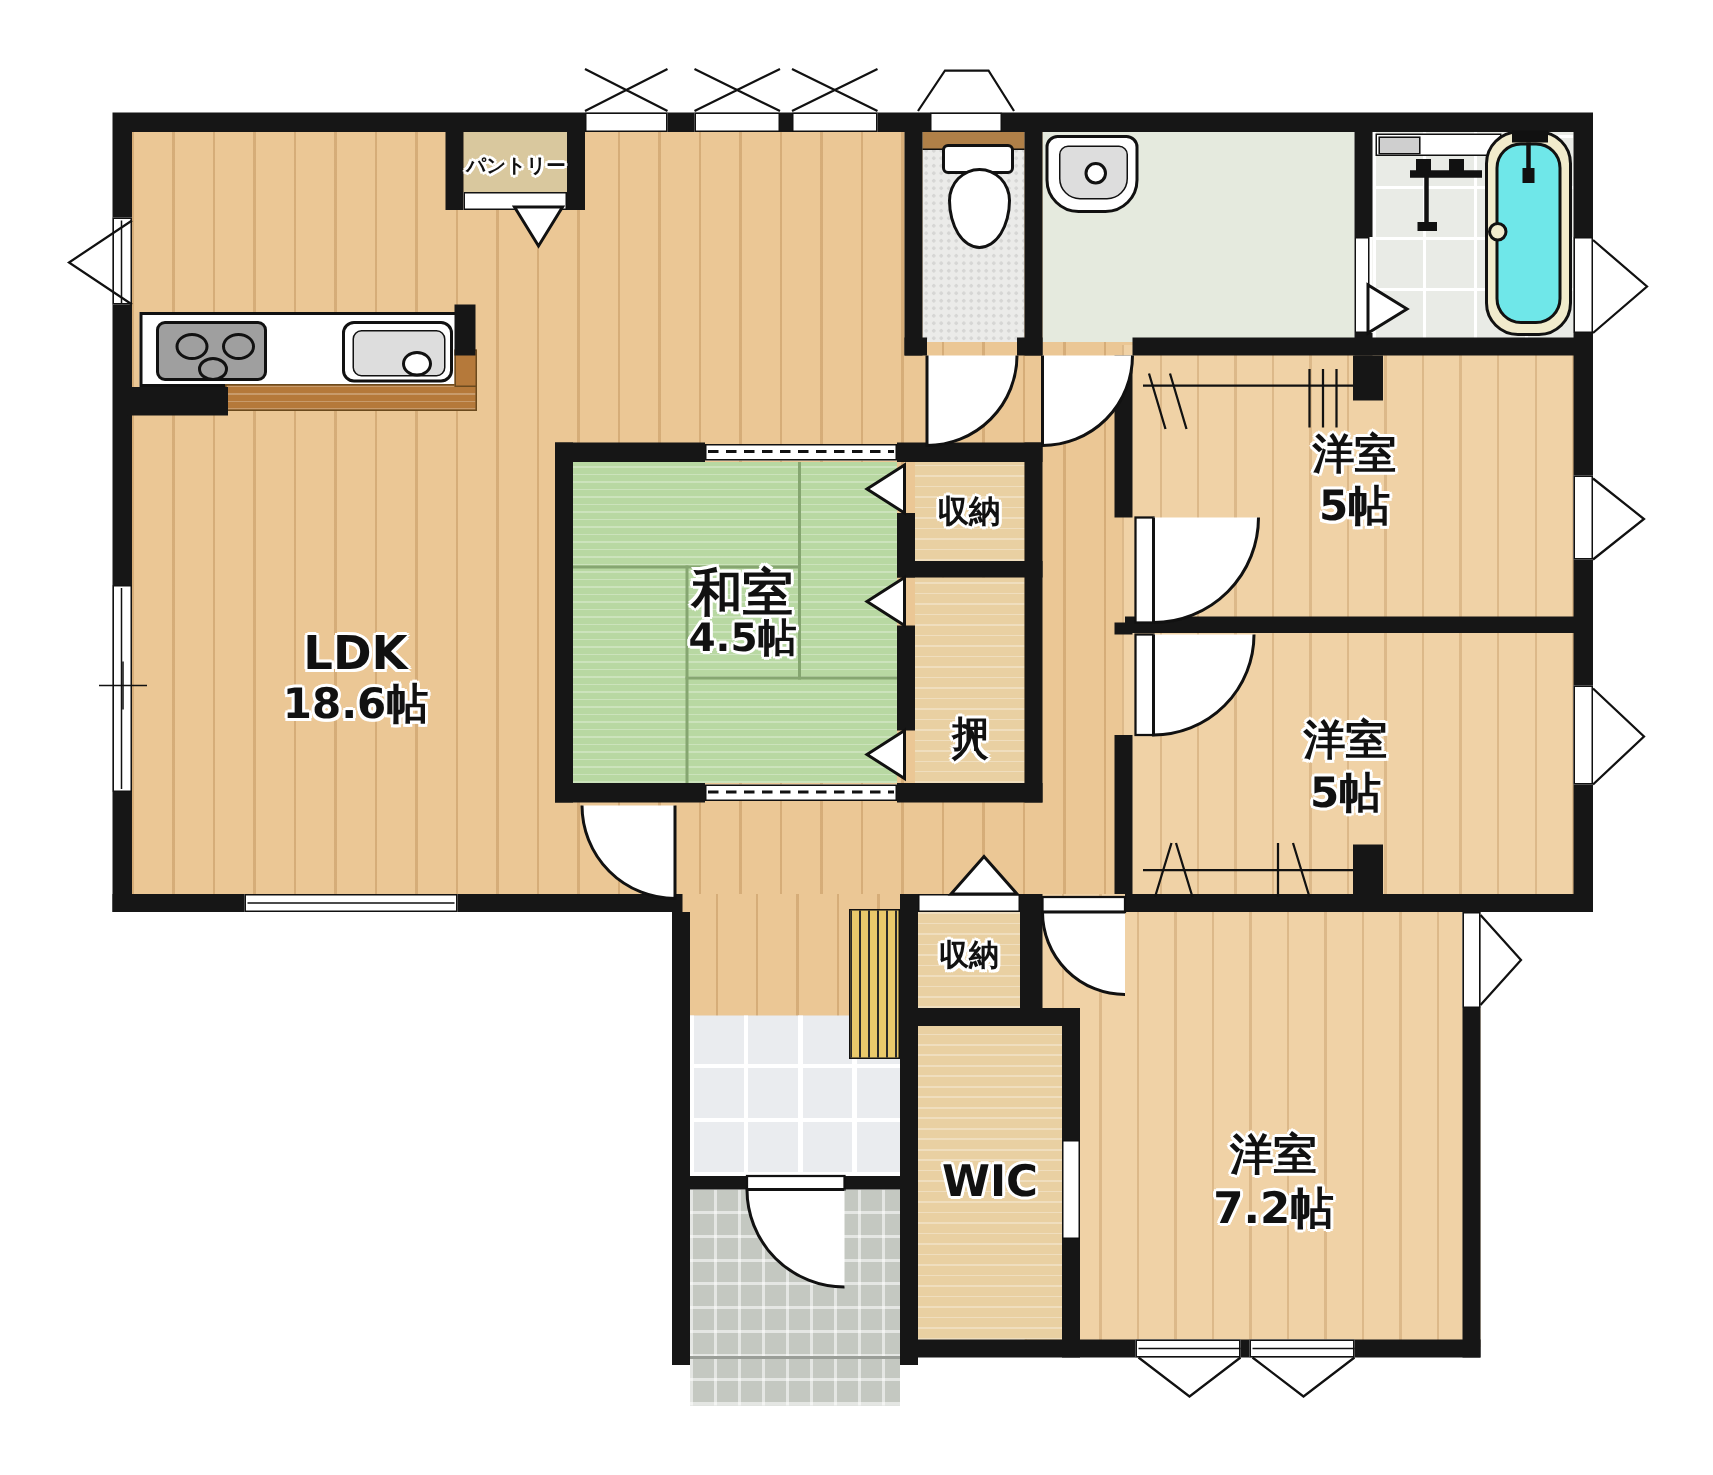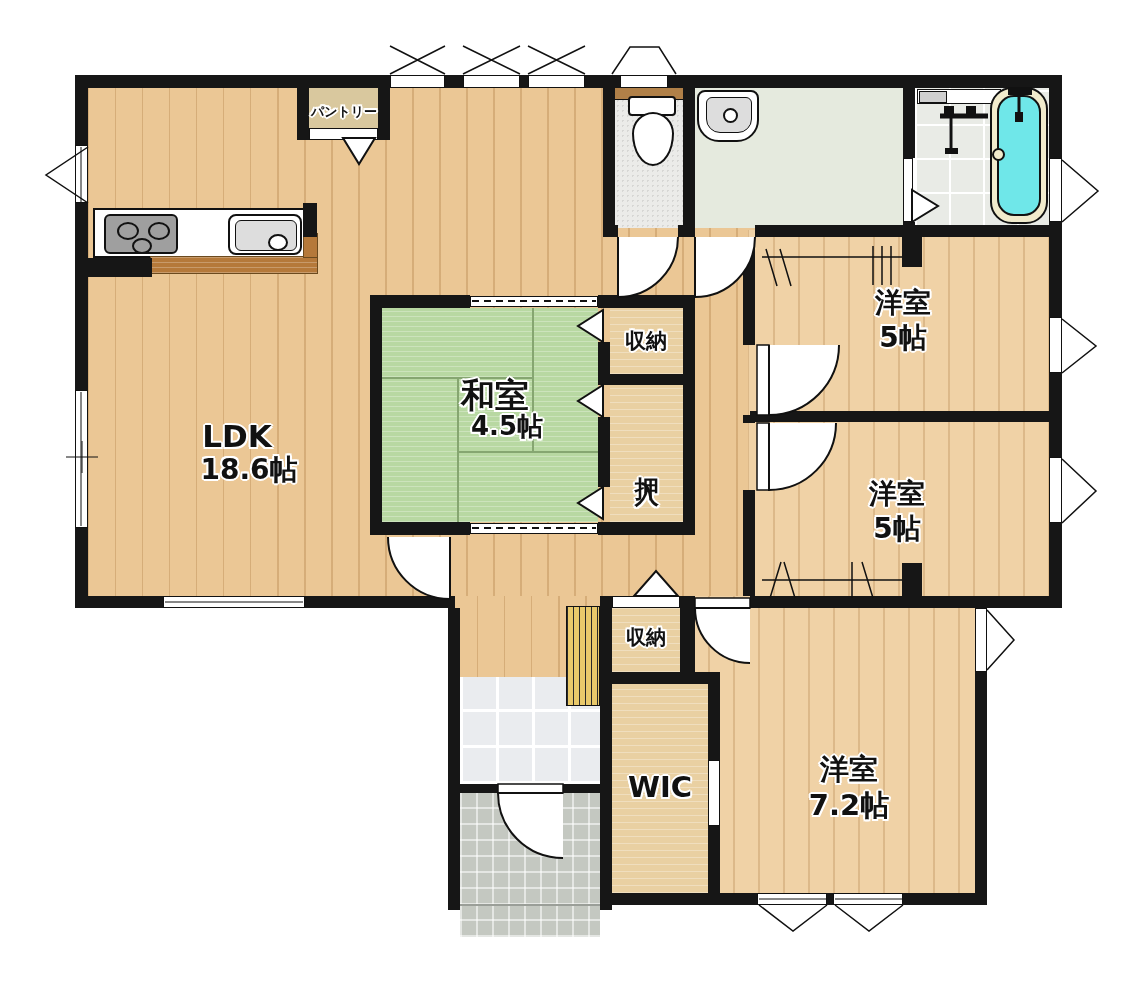--- a/index.html
+++ b/index.html
@@ -215,23 +215,23 @@
 
     <g>
       <rect x="1008" y="87" width="24" height="8" fill="#111"></rect>
       <path d="M1019,95 L1019,114" stroke="#111" stroke-width="3" fill="none"></path>
       <rect x="1015" y="112" width="8" height="10" fill="#111"></rect>
     </g>
   </svg>
 
   <div class="lbl" style="left:344px;top:112px;font-size:13px;">パントリー</div>
   <div class="lbl" style="left:237px;top:437px;font-size:31px;">LDK</div>
-  <div class="lbl" style="left:249px;top:470px;font-size:28px;">18.6帖</div>
+  <div class="lbl" style="left:237px;top:470px;font-size:28px;">18.6帖</div>
   <div class="lbl" style="left:495px;top:396px;font-size:34px;">和室</div>
-  <div class="lbl" style="left:495px;top:427px;font-size:26px;margin-left:12px;">4.5帖</div>
+  <div class="lbl" style="left:495px;top:427px;font-size:26px;">4.5帖</div>
   <div class="lbl" style="left:646px;top:341px;font-size:21px;">収納</div>
   <div class="lbl vert" style="left:646px;top:462px;font-size:24px;">押入</div>
   <div class="lbl" style="left:903px;top:303px;font-size:28px;">洋室</div>
   <div class="lbl" style="left:903px;top:338px;font-size:28px;">5帖</div>
   <div class="lbl" style="left:897px;top:494px;font-size:28px;">洋室</div>
   <div class="lbl" style="left:897px;top:529px;font-size:28px;">5帖</div>
   <div class="lbl" style="left:849px;top:770px;font-size:29px;">洋室</div>
   <div class="lbl" style="left:849px;top:806px;font-size:29px;">7.2帖</div>
   <div class="lbl" style="left:660px;top:788px;font-size:29px;">WIC</div>
   <div class="lbl" style="left:646px;top:637px;font-size:20px;">収納</div>

